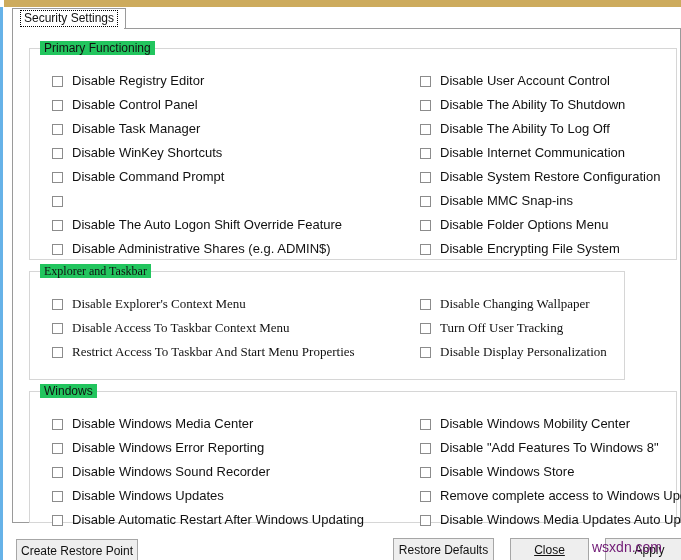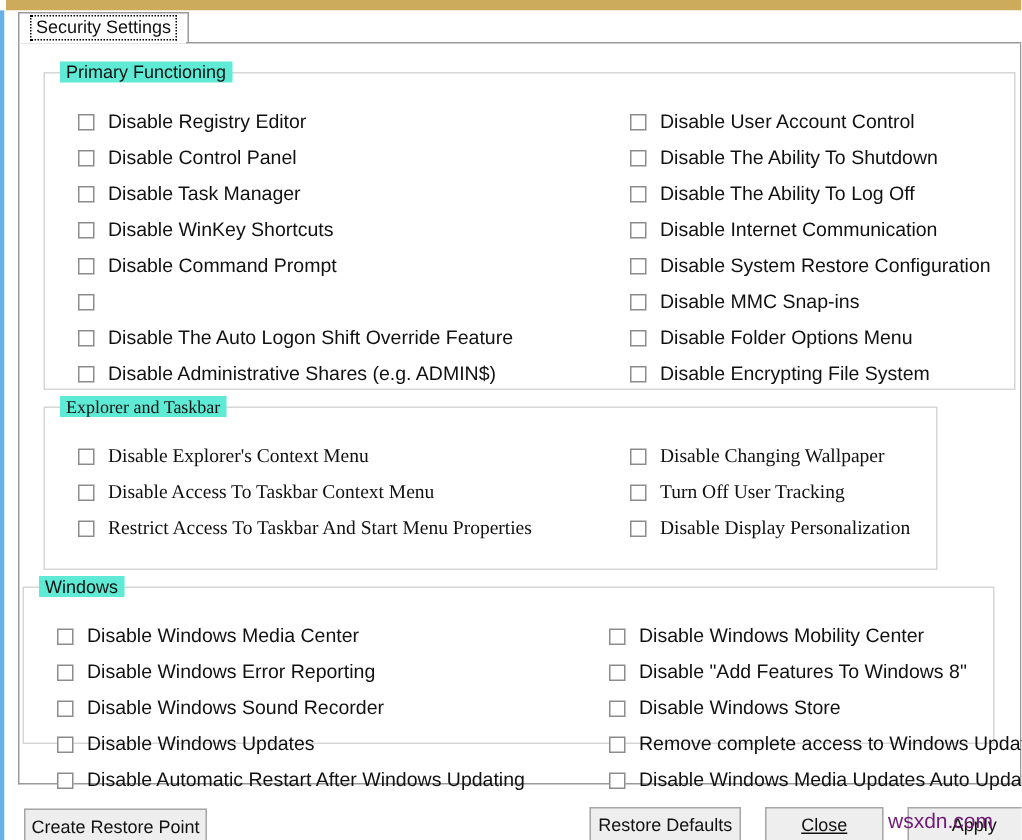--- a/index.html
+++ b/index.html
@@ -124,31 +124,31 @@
   .groupbox {
     position: absolute;
     border: 1px solid #d6d6d6;
     box-sizing: border-box;
     background: transparent;
   }
   .groupbox > .gb-title {
     position: absolute;
     top: -8px;
     left: 10px;
-    background: #5eead4;
+    background: #22c55e;
     padding: 0 4px;
     font-size: 12px;
     color: #111111;
     white-space: nowrap;
     line-height: 14px;
   }
 
   #gb-primary   { left: 14px; top: 19px;  width: 648px; height: 212px; }
   #gb-explorer  { left: 14px; top: 242px; width: 596px; height: 109px; font-family: Liberation Serif, serif; }
-  #gb-windows   { left: 0; top: 362px; width: 648px; height: 105px; }
+  #gb-windows   { left: 14px; top: 362px; width: 648px; height: 132px; }
 
   
   .cb-col {
     position: absolute;
     top: 20px;
   }
   .cb-col.left  { left: 22px;  }
   .cb-col.right { left: 390px; }
 
   .cb-row {

